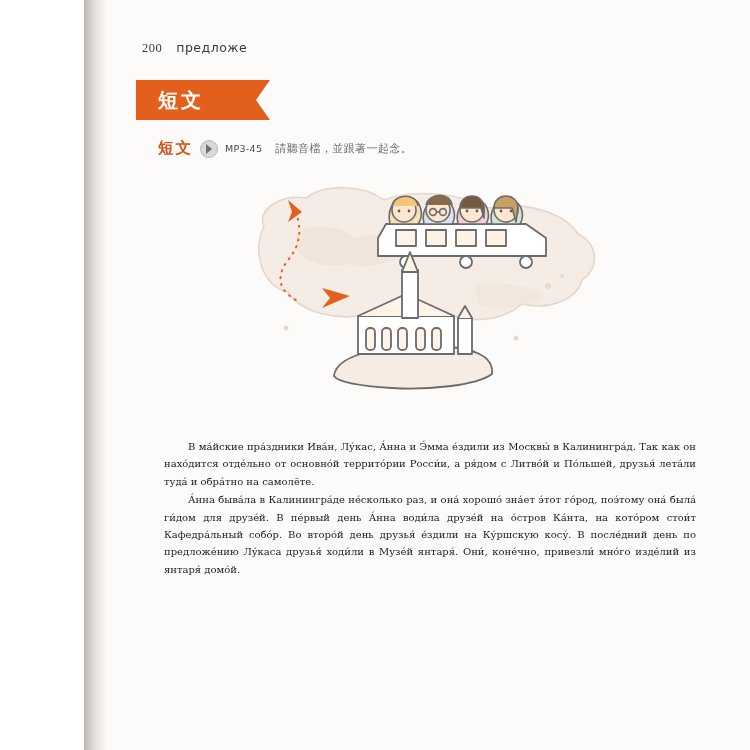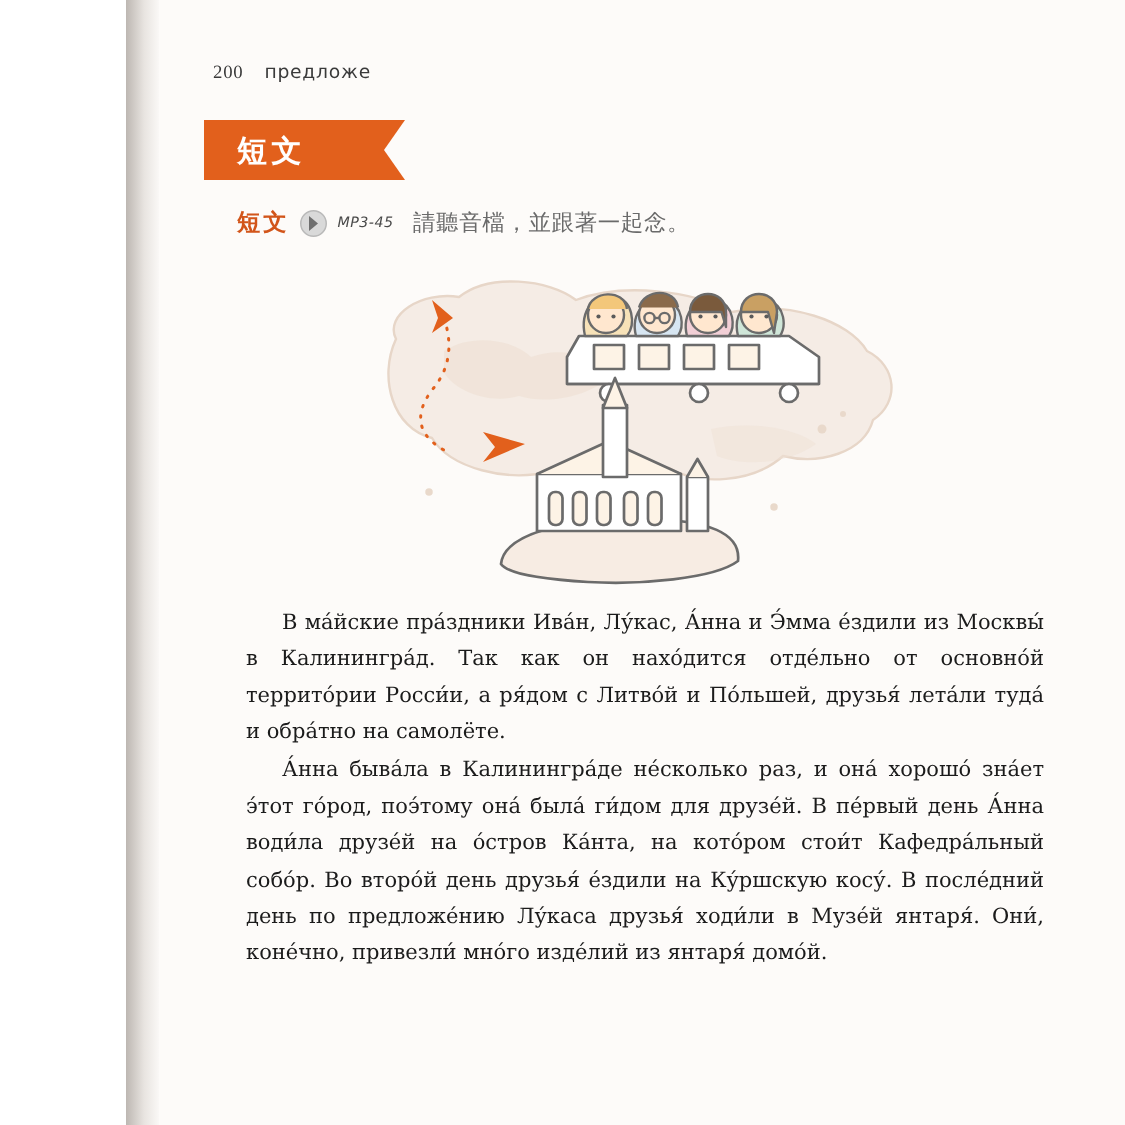--- a/index.html
+++ b/index.html
@@ -131,47 +131,46 @@
     height: 0;
     border-left: 6px solid #6f6f6f;
     border-top: 5px solid transparent;
     border-bottom: 5px solid transparent;
   }
   .mp3-code {
     font-size: 9.5px;
     font-family: "DejaVu Sans", sans-serif;
     color: #4a4a4a;
     letter-spacing: .3px;
-    font-style: italic;
   }
   .sub-note {
-    font-size: 15px;
+    font-size: 11px;
     font-family: "DejaVu Sans", sans-serif;
     color: #6a6a6a;
     margin-left: 6px;
     letter-spacing: .4px;
   }
 
   
   .illus {
     position: absolute;
     left: 120px;
     top: 160px;
     width: 420px;
     height: 250px;
   }
   .illus svg { display: block; }
 
   
   .body-text {
     position: absolute;
     left: 58px;
-    top: 403px;
+    top: 438px;
     width: 532px;
-    font-size: 14px;
+    font-size: 10px;
     line-height: 1.74;
     color: #1b1b1b;
     text-align: justify;
     font-family: "DejaVu Serif", serif;
   }
   .body-text p {
     margin: 0 0 1px 0;
     text-indent: 24px;
   }
 </style>

